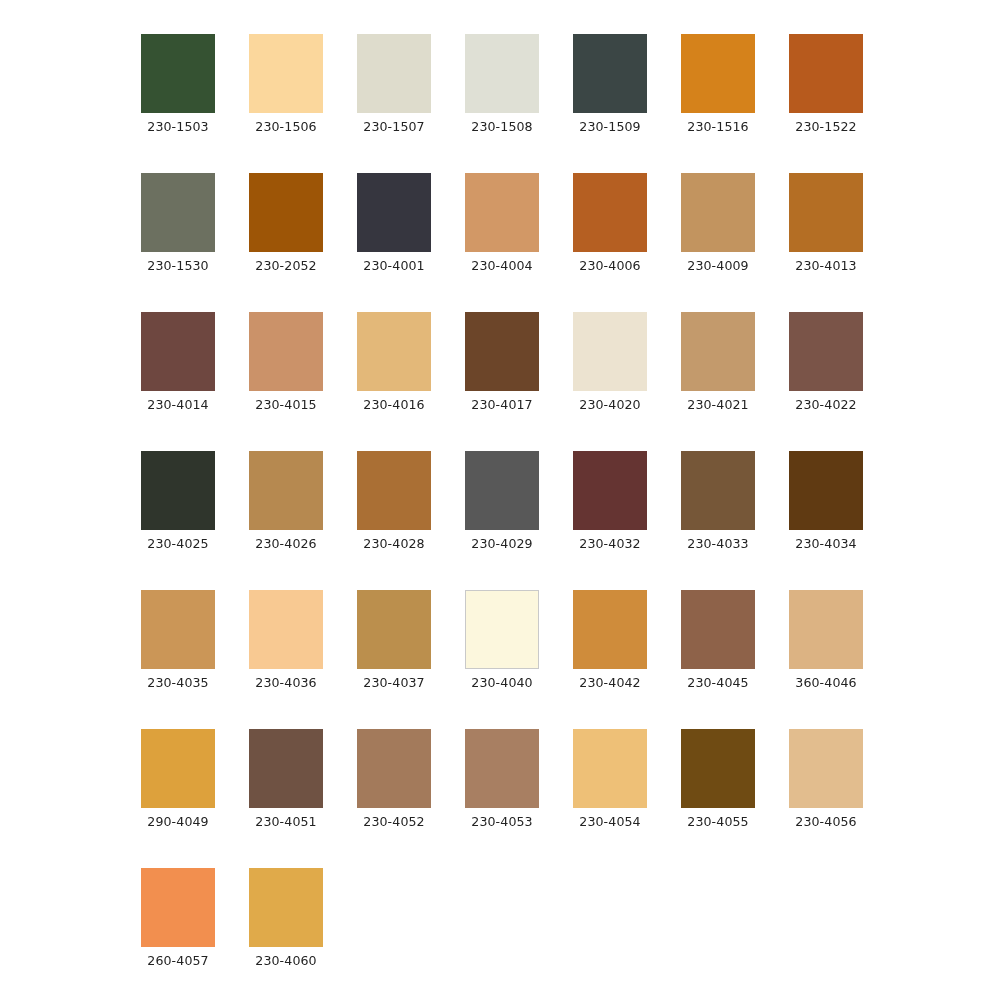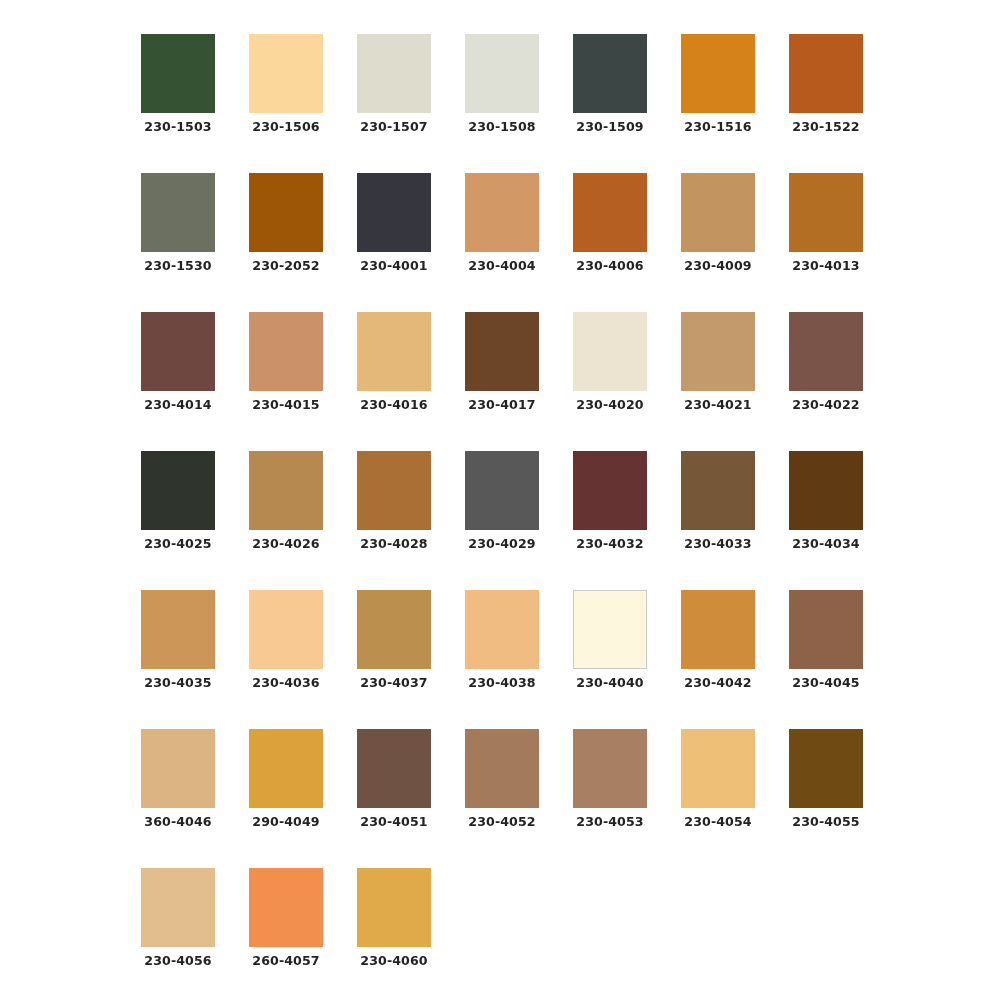--- a/index.html
+++ b/index.html
@@ -41,21 +41,21 @@
     height: 79px;
     box-sizing: border-box;
     display: block;
   }
   .swatch-chip.bordered {
     border: 1px solid #c9c9c9;
   }
   .swatch-label {
     margin-top: 7px;
     font-size: 12.6px;
-    font-weight: bold;
+    font-weight: normal;
     color: #232323;
     letter-spacing: 0.1px;
     white-space: nowrap;
     line-height: 14px;
     text-align: center;
   }
 </style>
 </head>
 <body style="background-color: rgb(255, 255, 255);">
 
@@ -179,24 +179,20 @@
       </div>
       <div class="swatch-cell">
         <div class="swatch-chip" style="background-color: rgb(248, 201, 146);"></div>
         <div class="swatch-label">230-4036</div>
       </div>
       <div class="swatch-cell">
         <div class="swatch-chip" style="background-color: rgb(187, 143, 77);"></div>
         <div class="swatch-label">230-4037</div>
       </div>
       <div class="swatch-cell">
-        <div class="swatch-chip" style="background-color: rgb(240, 188, 130);"></div>
-        <div class="swatch-label">230-4038</div>
-      </div>
-      <div class="swatch-cell">
         <div class="swatch-chip bordered" style="background-color: rgb(252, 247, 221); border-color: rgb(201, 201, 201);"></div>
         <div class="swatch-label">230-4040</div>
       </div>
       <div class="swatch-cell">
         <div class="swatch-chip" style="background-color: rgb(207, 140, 59);"></div>
         <div class="swatch-label">230-4042</div>
       </div>
       <div class="swatch-cell">
         <div class="swatch-chip" style="background-color: rgb(142, 98, 73);"></div>
         <div class="swatch-label">230-4045</div>

